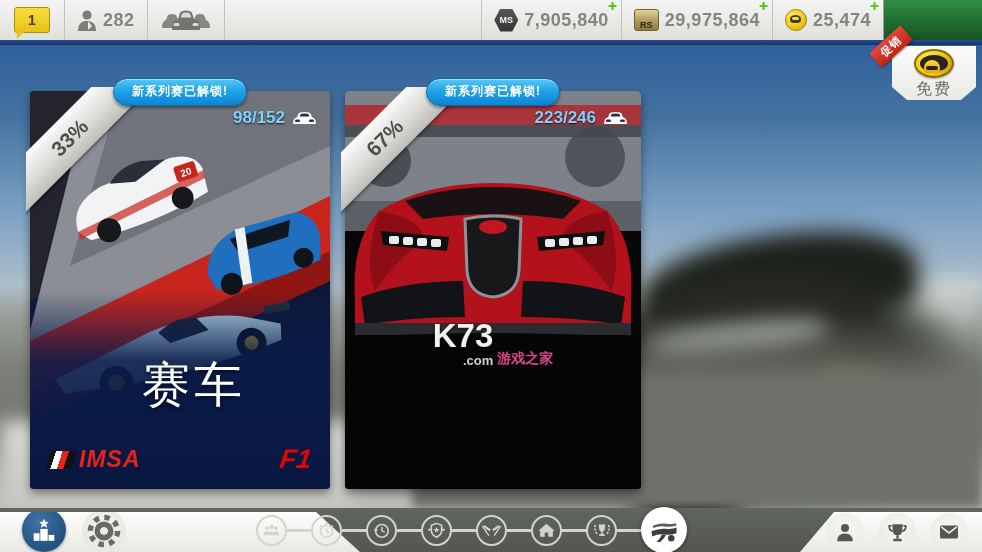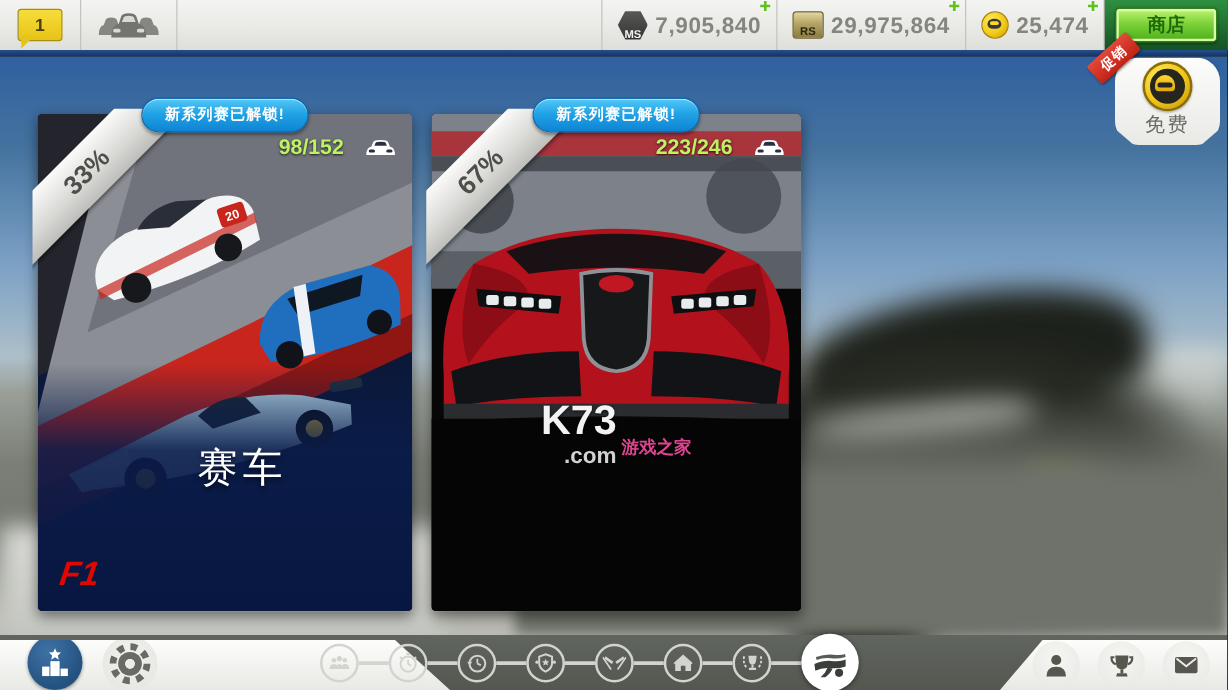--- a/index.html
+++ b/index.html
@@ -17,21 +17,21 @@
      background:linear-gradient(180deg,#f7dd3a,#e6c318);border:1px solid #a8900e;
      display:flex;align-items:center;justify-content:center;
      color:#4c3e06;font-weight:bold;font-size:14px;}
   .notif-badge::after{content:"";position:absolute;left:2px;bottom:-7px;
      border:5px solid transparent;border-top-color:#e6c318;border-left-color:#e6c318;}
   .currency{position:relative;border-right:none;border-left:1px solid #c3c3bf;}
   .plus-badge{position:absolute;top:1px;right:4px;font-size:11px;font-weight:bold;color:#5fc21e;
      text-shadow:0 0 2px #fff,0 0 2px #fff;line-height:1;}
   .ms-badge{width:24px;height:23px;background:linear-gradient(180deg,#585856,#343432);
      clip-path:polygon(25% 0,75% 0,100% 50%,75% 100%,25% 100%,0 50%);
-     color:#f2f2f0;font-size:9px;font-weight:bold;display:flex;align-items:flex-end;justify-content:center;}
+     color:#f2f2f0;font-size:9px;font-weight:bold;display:flex;align-items:center;justify-content:center;}
   .rs-badge{width:23px;height:20px;border-radius:3px;border:1px solid #6e6230;
      background:linear-gradient(180deg,#e3d79e 0%,#b3a364 45%,#8d7c40 100%);
      color:#2b2512;font-size:9px;font-weight:bold;display:flex;align-items:flex-end;justify-content:center;}
   .coin{width:20px;height:20px;border-radius:50%;
      background:radial-gradient(circle at 35% 32%,#ffe95a,#f2ca1a 55%,#c59c08);
      border:1px solid #a8860a;position:relative;}
   .coin::after{content:"";position:absolute;left:4px;top:5px;width:11px;height:8px;
      border-radius:50% 50% 40% 40%;background:#3a3a34;}
   .coin::before{content:"";position:absolute;left:6px;top:7px;width:7px;height:3px;border-radius:2px;
      background:#ffd829;z-index:1;}
@@ -64,24 +64,24 @@
   .bc-decal{position:absolute;left:210px;top:210px;width:60px;height:90px;transform:rotate(10deg);
      background:linear-gradient(180deg,#9fae3c,#6d7b22);border-radius:8px;opacity:.9;}
   .bc-wheel{position:absolute;left:20px;top:300px;width:120px;height:60px;border-radius:50%;
      background:#15170f;}
   .road-right{position:absolute;right:0;bottom:0;width:58%;height:42%;
      background:linear-gradient(180deg,rgba(110,114,106,0),#6e726a 35%,#6e726a);filter:blur(5px);}
   .light-left{position:absolute;left:0;bottom:-6px;width:36%;height:20%;
      background:linear-gradient(180deg,#d9dad5,#c2c4be);filter:blur(9px);}
 
   
-  .free-panel{position:absolute;top:1px;right:6px;width:84px;height:70px;z-index:20;cursor:pointer;
+  .free-panel{position:absolute;top:1px;right:6px;width:84px;height:54px;z-index:20;cursor:pointer;
      background:linear-gradient(180deg,#fcfcfb,#e9e9e6);
      clip-path:polygon(0 0,100% 0,100% calc(100% - 13px),calc(100% - 15px) 100%,15px 100%,0 calc(100% - 13px));
-     box-shadow:0 2px 4px rgba(0,0,0,.35);display:flex;flex-direction:column;align-items:center;border-radius:19px;}
+     box-shadow:0 2px 4px rgba(0,0,0,.35);display:flex;flex-direction:column;align-items:center;}
   .free-coin{margin-top:3px;width:36px;height:36px;border-radius:50%;position:relative;
      background:radial-gradient(circle at 35% 30%,#ffe95a,#f0c51a 55%,#b98f08);
      border:2px solid #8a6d06;box-shadow:0 1px 2px rgba(0,0,0,.3);}
   .free-coin .inner{position:absolute;inset:4px;border-radius:50%;background:#26261f;}
   .free-coin .helmet{position:absolute;left:8px;top:9px;width:16px;height:13px;
      border-radius:8px 8px 3px 3px;background:linear-gradient(180deg,#ffd62e,#e0a90d);}
   .free-coin .visor{position:absolute;left:10px;top:15px;width:12px;height:4px;border-radius:2px;background:#26261f;}
   .free-label{margin-top:1px;color:#6b6b64;font-size:16px;letter-spacing:2px;}
   .free-arrow{position:absolute;top:100%;left:50%;transform:translateX(-50%);margin-top:1px;
      color:#b9bbb4;font-size:10px;line-height:1;}
@@ -89,43 +89,43 @@
   
   .card{position:absolute;top:46px;height:398px;border-radius:4px;box-shadow:0 4px 10px rgba(0,0,0,.45);}
   .card-left{left:30px;width:300px;cursor:pointer;}
   .card-right{left:345px;width:296px;cursor:pointer;}
   .card-art{position:absolute;inset:0;border-radius:4px;overflow:hidden;}
   .pill{position:absolute;top:-13px;left:50%;transform:translateX(-50%);height:26px;line-height:25px;
      padding:0 18px;border-radius:14px;white-space:nowrap;z-index:6;
      background:linear-gradient(180deg,#55c8f7 0%,#21a3e6 45%,#0e84d4 100%);
      border:1px solid #0b68ad;box-shadow:0 2px 3px rgba(0,0,0,.4),0 1px 0 rgba(255,255,255,.5) inset;
      color:#fff;font-size:12px;font-weight:bold;letter-spacing:1px;}
-  .count-row{position:absolute;top:17px;right:13px;display:flex;align-items:center;gap:17px;z-index:5;
-     color:#bef264;font-size:17px;font-weight:bold;text-shadow:0 1px 2px rgba(0,0,0,.8);}
+  .count-row{position:absolute;top:17px;right:13px;display:flex;align-items:center;gap:7px;z-index:5;
+     color:#7dd3fc;font-size:17px;font-weight:bold;text-shadow:0 1px 2px rgba(0,0,0,.8);}
   .ribbon{position:absolute;top:-4px;left:-4px;width:130px;height:130px;overflow:hidden;z-index:5;}
   .ribbon span{position:absolute;left:-46px;top:30px;width:180px;text-align:center;
      transform:rotate(-45deg);padding:9px 0;
      background:linear-gradient(180deg,#fbfbfa 0%,#d9d9d6 60%,#bdbdba 100%);
      color:#4e4e4a;font-size:21px;font-weight:bold;box-shadow:0 2px 3px rgba(0,0,0,.4);}
   .card-title{position:absolute;left:0;right:0;text-align:center;color:#fff;z-index:4;
      text-shadow:0 2px 4px rgba(0,0,0,.6);}
-  .card-left .card-title{top:262px;font-size:32px;letter-spacing:4px;margin-left:28px;}
+  .card-left .card-title{top:262px;font-size:48px;letter-spacing:4px;margin-left:28px;}
   .card-right .card-title{top:268px;font-size:40px;letter-spacing:2px;}
   .logo-row{position:absolute;left:18px;right:18px;bottom:14px;display:flex;
      justify-content:space-between;align-items:center;z-index:4;}
   .imsa{display:flex;align-items:center;gap:5px;}
   .imsa-flag{width:26px;height:18px;transform:skewX(-18deg);border-radius:2px;overflow:hidden;
      background:linear-gradient(90deg,#111 0 20%,#fff 20% 45%,#e8231a 45% 70%,#111 70% 100%);}
   .imsa-text{color:#e8231a;font-size:23px;font-weight:900;font-style:italic;letter-spacing:1px;}
   .f1-text{color:#e10600;font-size:27px;font-weight:900;font-style:italic;letter-spacing:0;
      transform:skewX(-8deg);}
   .watermark{position:absolute;top:232px;left:50%;transform:translateX(-50%);z-index:4;
-     display:flex;align-items:center;gap:4px;opacity:.95;white-space:nowrap;}
+     display:flex;align-items:flex-end;gap:4px;opacity:.95;white-space:nowrap;}
   .wm-k73{color:#fff;font-size:33px;font-weight:900;line-height:.8;text-shadow:0 1px 3px rgba(0,0,0,.7);}
-  .wm-com{color:#ddd;font-size:18px;font-weight:bold;display:block;text-align:right;margin-top:2px;}
+  .wm-com{color:#ddd;font-size:13px;font-weight:bold;display:block;text-align:right;margin-top:2px;}
   .wm-site{color:#ec4899;font-size:14px;font-weight:bold;margin-top:18px;text-shadow:0 1px 2px #000;}
 
   
   .bottombar{position:absolute;left:0;right:0;bottom:0;height:44px;
      background:linear-gradient(180deg,#616560 0%,#53574f 100%);z-index:10;}
   .corner-left{position:absolute;left:0;bottom:0;width:372px;height:40px;
      background:linear-gradient(180deg,#fdfdfc,#e8e8e4);
      clip-path:polygon(0 0,316px 0,360px 100%,0 100%);display:flex;align-items:center;gap:16px;padding-left:22px;box-sizing:border-box;}
   .podium-btn{width:44px;height:44px;border-radius:50%;margin-top:-4px;cursor:pointer;
      background:radial-gradient(circle at 38% 30%,#3f72a6,#24527f 70%);
@@ -151,20 +151,28 @@
 
 <div class="app">
 
   <header class="topbar">
     <div class="tb-cell">
       <div class="notif-badge">
         <span>1</span>
       </div>
     </div>
     <div class="tb-cell">
+      <svg width="20" height="22" viewBox="0 0 20 22">
+        <circle cx="10" cy="6" r="4.6" fill="#7c7c78"></circle>
+        <path d="M1 22 C1 14.5 5 12 10 12 C15 12 19 14.5 19 22 Z" fill="#7c7c78"></path>
+        <path d="M11 12 L15 17 L11 21 Z" fill="#e8e8e5"></path>
+      </svg>
+      <span class="tb-num">282</span>
+    </div>
+    <div class="tb-cell">
       <svg width="52" height="24" viewBox="0 0 52 24">
         <path d="M2 20 Q2 13 6 12 L7.5 8 Q8 6 12 6 Q16 6 16.5 8 L18 12 Q22 13 22 20 Z" fill="#878782"></path>
         <path d="M30 20 Q30 13 34 12 L35.5 8 Q36 6 40 6 Q44 6 44.5 8 L46 12 Q50 13 50 20 Z" fill="#878782"></path>
         <path d="M12 22 Q12 12 18 11 L20 5 Q21 2.5 26 2.5 Q31 2.5 32 5 L34 11 Q40 12 40 22 Z" fill="#73736f"></path>
         <path d="M20.5 9.5 L22 5.8 Q22.5 4.5 26 4.5 Q29.5 4.5 30 5.8 L31.5 9.5 Z" fill="#d9d9d5"></path>
         <rect x="13.5" y="15" width="6" height="3" rx="1.5" fill="#d9d9d5"></rect>
         <rect x="32.5" y="15" width="6" height="3" rx="1.5" fill="#d9d9d5"></rect>
       </svg>
     </div>
     <div class="tb-cell tb-spacer"></div>
@@ -182,21 +190,20 @@
       </div>
       <span class="tb-num">29,975,864</span>
       <span class="plus-badge">✚</span>
     </div>
     <div class="tb-cell currency">
       <div class="coin"></div>
       <span class="tb-num">25,474</span>
       <span class="plus-badge">✚</span>
     </div>
     <div class="shop-cell">
-      <button class="shop-btn">商店</button>
       <div class="promo-ribbon">促销</div>
     </div>
   </header>
   <div class="navline"></div>
 
   <main class="scene">
     <div class="sky"></div>
     <div class="blur-horizon"></div>
     <div class="blur-car">
       <div class="bc-roof"></div>
@@ -274,20 +281,24 @@
         <span>98/152</span>
         <svg width="25" height="15" viewBox="0 0 25 15">
           <path d="M1 13 Q1 7 5 6.3 L6.5 2.8 Q7 1 12.5 1 Q18 1 18.5 2.8 L20 6.3 Q24 7 24 13 Z" fill="#fff"></path>
           <path d="M7.5 5.6 L8.5 3.2 Q9 2.4 12.5 2.4 Q16 2.4 16.5 3.2 L17.5 5.6 Z" fill="#273043"></path>
           <rect x="3" y="8.6" width="5" height="2.4" rx="1.2" fill="#273043"></rect>
           <rect x="17" y="8.6" width="5" height="2.4" rx="1.2" fill="#273043"></rect>
         </svg>
       </div>
       <div class="card-title">赛车</div>
       <div class="logo-row">
+        <div class="imsa">
+          <div class="imsa-flag"></div>
+          <span class="imsa-text">IMSA</span>
+        </div>
         <span class="f1-text">F1</span>
       </div>
     </section>
 
     <section class="card card-right">
       <div class="card-art">
         <svg width="296" height="398" viewBox="0 0 296 398">
           <rect width="296" height="398" fill="#070707"></rect>
           <rect x="0" y="0" width="296" height="130" fill="#7d828a"></rect>
           <rect x="0" y="14" width="296" height="20" fill="#a8343c"></rect>

